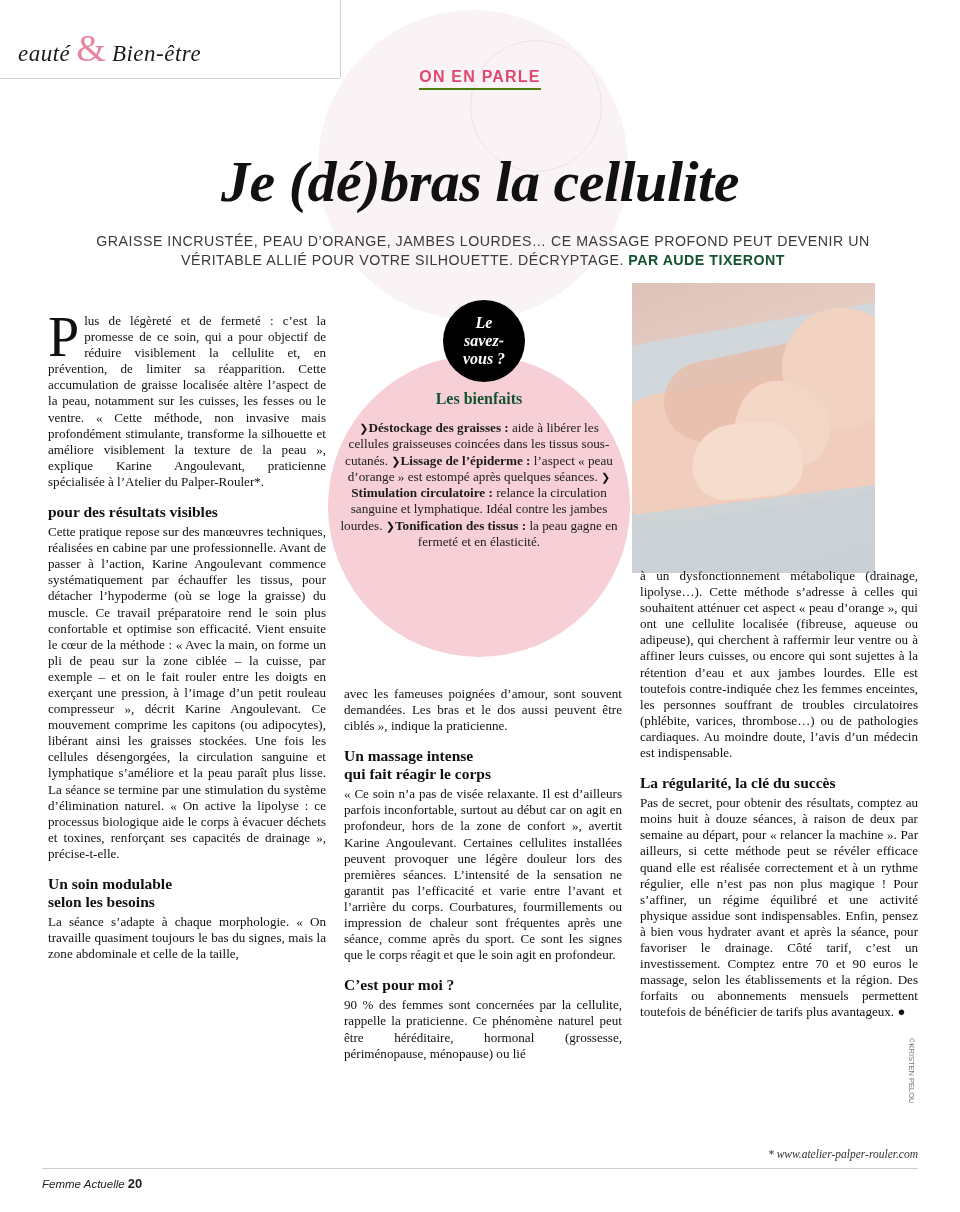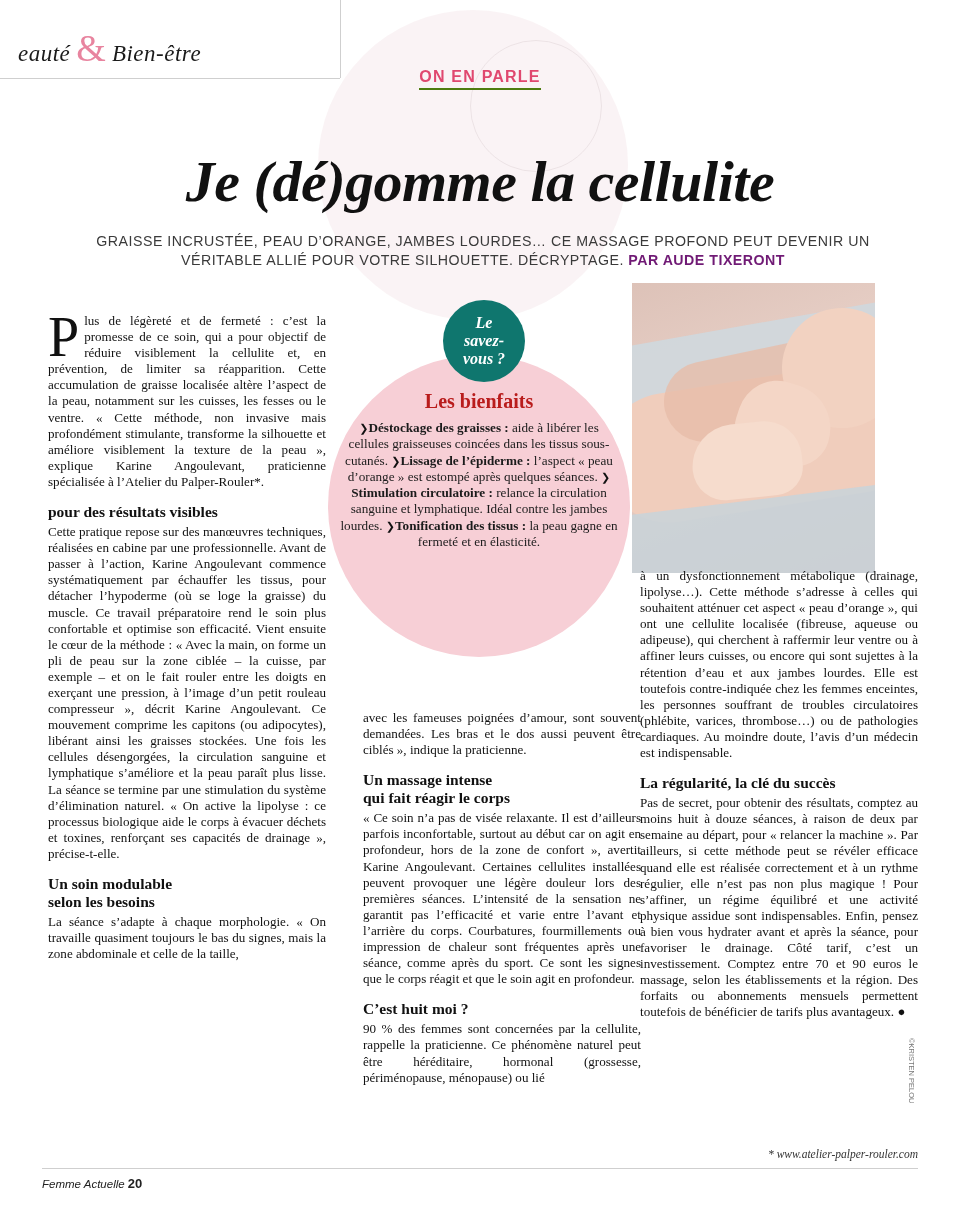--- a/index.html
+++ b/index.html
@@ -47,21 +47,21 @@
   .title2{
     position:absolute;left:0;right:0;top:148px;text-align:center;
     font-family:"Liberation Serif",serif;font-style:italic;font-weight:bold;
     font-size:58px;letter-spacing:-.5px;color:#111;
   }
   .standfirst{
     position:absolute;left:88px;width:790px;top:232px;text-align:center;
     font-family:"Liberation Sans",sans-serif;font-size:14.2px;
     letter-spacing:.5px;line-height:19px;color:#3a3a3a;
   }
-  .byline{font-weight:bold;color:#701a75;}
+  .byline{font-weight:bold;color:#14532d;}
 
   
   .photo{
     position:absolute;left:632px;top:283px;width:243px;height:290px;
     overflow:hidden;background:#e9cfc6;
   }
   .ph-bg{position:absolute;inset:0;background:linear-gradient(160deg,#ddc2b8 0%,#e7cfc6 35%,#d9bcb2 100%);}
   .ph-sheet{position:absolute;left:-20px;top:40px;width:300px;height:70px;background:#cfd8de;transform:rotate(-10deg);opacity:.9;}
   .ph-sheet2{position:absolute;left:-10px;top:215px;width:300px;height:90px;background:#c8d3da;transform:rotate(-7deg);opacity:.85;}
   .ph-leg{position:absolute;left:-30px;top:95px;width:320px;height:130px;background:#f0cdbc;border-radius:70px;transform:rotate(-9deg);}
@@ -76,29 +76,29 @@
     transform:rotate(90deg);transform-origin:left top;white-space:nowrap;
   }
 
   
   .pinkcircle{
     position:absolute;left:328px;top:355px;width:302px;height:302px;
     border-radius:50%;background:#f7cfd6;
   }
   .blackcircle{
     position:absolute;left:443px;top:300px;width:82px;height:82px;
-    border-radius:50%;background:#0f766e;color:#fff;
+    border-radius:50%;background:#000000;color:#fff;
     font-family:"Liberation Serif",serif;font-style:italic;font-weight:bold;
     font-size:16px;line-height:18px;text-align:center;
     display:flex;align-items:center;justify-content:center;
   }
   .blackcircle b{display:block;}
   .bi-title{
     position:absolute;left:328px;top:390px;width:302px;text-align:center;
-    font-family:"Liberation Serif",serif;font-weight:bold;font-size:20px;color:#b91c1c;
+    font-family:"Liberation Serif",serif;font-weight:bold;font-size:16px;color:#14532d;
   }
   .bi-body{
     position:absolute;left:340px;top:420px;width:278px;
     text-align:center;font-family:"Liberation Serif",serif;
     font-size:13.2px;line-height:16.3px;color:#1b1b1b;
   }
   .bi-body b{font-weight:bold;}
   .bul{font-family:"Liberation Sans",sans-serif;font-size:11px;color:#111;}
 
   
@@ -106,21 +106,21 @@
   .col p{margin:0 0 0 0;text-indent:0;}
   .sub{
     font-family:"Liberation Serif",serif;font-weight:bold;font-size:15.5px;
     line-height:18px;margin:13px 0 3px 0;color:#111;
   }
   .dropcap{
     float:left;font-family:"Liberation Serif",serif;font-size:56px;line-height:44px;
     padding:2px 5px 0 0;font-weight:normal;
   }
   .c1{left:48px;top:313px;width:278px;}
-  .c2{left:344px;top:710px;width:278px;margin-left:19px;}
+  .c2{left:344px;top:686px;width:278px;}
   .c3{left:640px;top:568px;width:278px;}
   .note{
     position:absolute;left:640px;top:1148px;width:278px;text-align:right;
     font-style:italic;font-size:11.5px;color:#333;
   }
   .footer-rule{position:absolute;left:42px;top:1168px;width:876px;height:1px;background:#cfcfcf;}
   .folio{
     position:absolute;left:42px;top:1176px;font-family:"Liberation Sans",sans-serif;
     font-style:italic;font-size:11.5px;color:#222;
   }
@@ -136,21 +136,21 @@
 
   <div class="masthead">
     <span class="mh-1">eauté</span>
     <span class="mh-amp">&amp;</span>
     <span class="mh-2">Bien-être</span>
   </div>
   <div class="rule-top"></div>
   <div class="rule-vert"></div>
 
   <div class="kicker"><span>ON EN PARLE</span></div>
-  <div class="title2">Je (dé)gomme la cellulite</div>
+  <div class="title2">Je (dé)bras la cellulite</div>
   <div class="standfirst">
     <span>GRAISSE INCRUSTÉE, PEAU D’ORANGE, JAMBES LOURDES… CE MASSAGE PROFOND PEUT DEVENIR UN VÉRITABLE ALLIÉ POUR VOTRE SILHOUETTE. DÉCRYPTAGE.</span>
     <span class="byline">PAR AUDE TIXERONT</span>
   </div>
 
   <div class="photo">
     <div class="ph-bg"></div>
     <div class="ph-sheet"></div>
     <div class="ph-leg"></div>
     <div class="ph-leg2"></div>
@@ -188,21 +188,21 @@
   </div>
 
   <div class="col c2">
     <p>avec les fameuses poignées d’amour, sont souvent demandées. Les bras et le dos aussi peuvent être ciblés », indique la praticienne.</p>
     <div class="sub">
       <div>Un massage intense</div>
       <div>qui fait réagir le corps</div>
     </div>
     <p>« Ce soin n’a pas de visée relaxante. Il est d’ailleurs parfois inconfortable, surtout au début car on agit en profondeur, hors de la zone de confort », avertit Karine Angoulevant. Certaines cellulites installées peuvent provoquer une légère douleur lors des premières séances. L’intensité de la sensation ne garantit pas l’efficacité et varie entre l’avant et l’arrière du corps. Courbatures, fourmillements ou impression de chaleur sont fréquentes après une séance, comme après du sport. Ce sont les signes que le corps réagit et que le soin agit en profondeur.</p>
     <div class="sub">
-      <div>C’est huit moi ?</div>
+      <div>C’est pour moi ?</div>
     </div>
     <p>90 % des femmes sont concernées par la cellulite, rappelle la praticienne. Ce phénomène naturel peut être héréditaire, hormonal (grossesse, périménopause, ménopause) ou lié</p>
   </div>
 
   <div class="col c3">
     <p>à un dysfonctionnement métabolique (drainage, lipolyse…). Cette méthode s’adresse à celles qui souhaitent atténuer cet aspect « peau d’orange », qui ont une cellulite localisée (fibreuse, aqueuse ou adipeuse), qui cherchent à raffermir leur ventre ou à affiner leurs cuisses, ou encore qui sont sujettes à la rétention d’eau et aux jambes lourdes. Elle est toutefois contre-indiquée chez les femmes enceintes, les personnes souffrant de troubles circulatoires (phlébite, varices, thrombose…) ou de pathologies cardiaques. Au moindre doute, l’avis d’un médecin est indispensable.</p>
     <div class="sub">
       <div>La régularité, la clé du succès</div>
     </div>
     <p>Pas de secret, pour obtenir des résultats, comptez au moins huit à douze séances, à raison de deux par semaine au départ, pour « relancer la machine ». Par ailleurs, si cette méthode peut se révéler efficace quand elle est réalisée correctement et à un rythme régulier, elle n’est pas non plus magique ! Pour s’affiner, un régime équilibré et une activité physique assidue sont indispensables. Enfin, pensez à bien vous hydrater avant et après la séance, pour favoriser le drainage. Côté tarif, c’est un investissement. Comptez entre 70 et 90 euros le massage, selon les établissements et la région. Des forfaits ou abonnements mensuels permettent toutefois de bénéficier de tarifs plus avantageux. ●</p>

